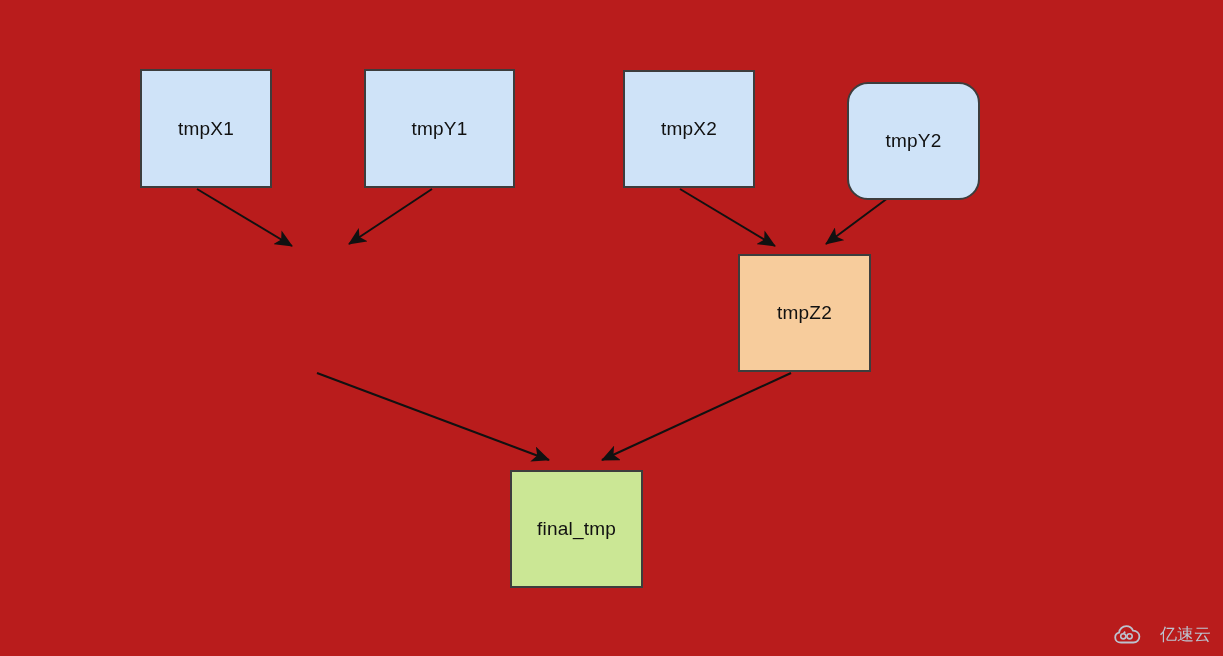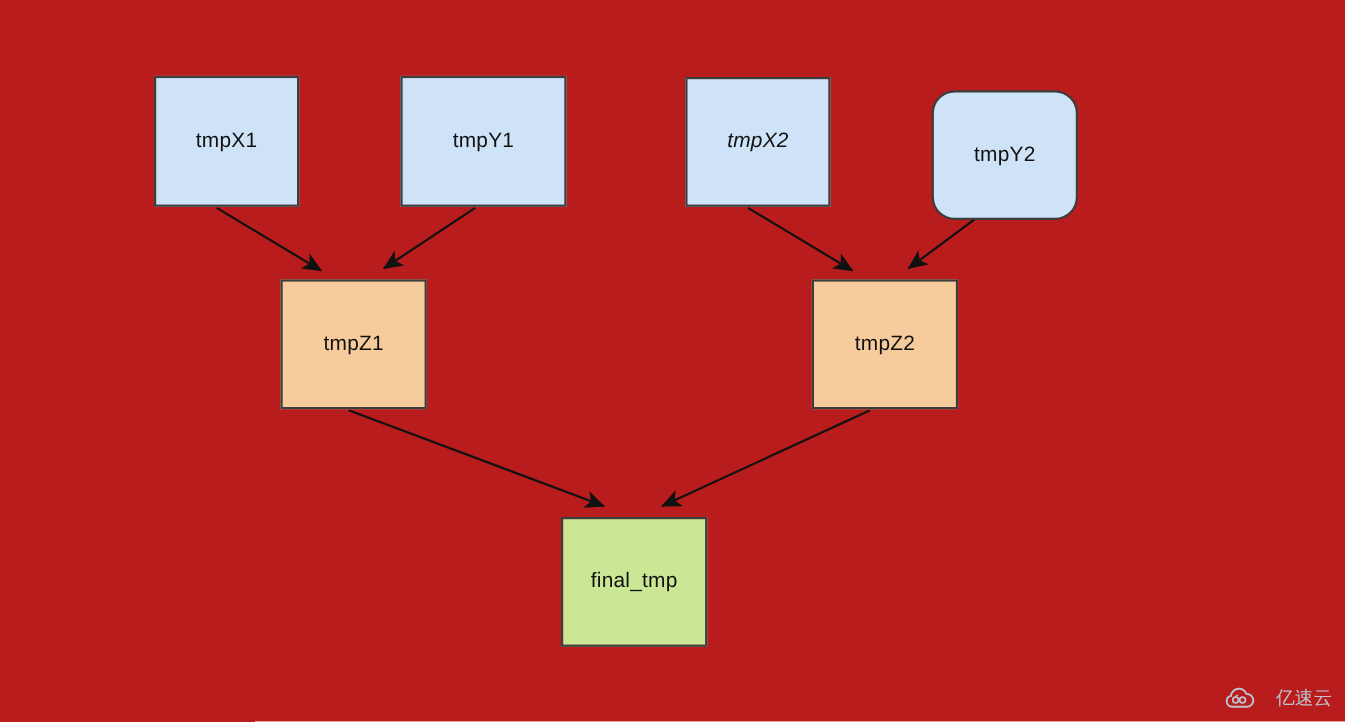--- a/index.html
+++ b/index.html
@@ -26,21 +26,21 @@
     color: #111111;
     letter-spacing: 0.2px;
   }
   .node.blue   { background: #cfe3f8; }
   .node.orange { background: #f7cc9c; }
   .node.green  { background: #cbe795; }
 
   
   #n-tmpX1    { left: 140px; top:  69px; width: 132px; height: 119px; }
   #n-tmpY1    { left: 364px; top:  69px; width: 151px; height: 119px; }
-  #n-tmpX2    { left: 623px; top:  70px; width: 132px; height: 118px; font-style: italic; }
+  #n-tmpX2    { left: 623px; top:  70px; width: 132px; height: 118px; }
   #n-tmpY2    { left: 847px; top:  82px; width: 133px; height: 118px; border-radius: 21px; }
   #n-tmpZ1    { left: 255px; top: 254px; width: 133px; height: 118px; }
   #n-tmpZ2    { left: 738px; top: 254px; width: 133px; height: 118px; }
   #n-final    { left: 510px; top: 470px; width: 133px; height: 118px; }
 
   .edges {
     position: absolute;
     left: 0; top: 0;
     width: 1223px;
     height: 656px;
@@ -91,23 +91,20 @@
   </div>
   <div class="node blue" id="n-tmpY1">
     <span>tmpY1</span>
   </div>
   <div class="node blue" id="n-tmpX2">
     <span>tmpX2</span>
   </div>
   <div class="node blue" id="n-tmpY2">
     <span>tmpY2</span>
   </div>
-  <div class="node orange" id="n-tmpZ1">
-    <span>tmpZ1</span>
-  </div>
   <div class="node orange" id="n-tmpZ2">
     <span>tmpZ2</span>
   </div>
   <div class="node green" id="n-final">
     <span>final_tmp</span>
   </div>
 
   <div class="watermark">
     <span style="display:inline-flex;">
       <svg width="27" height="20" viewBox="0 0 27 20" xmlns="http://www.w3.org/2000/svg">

